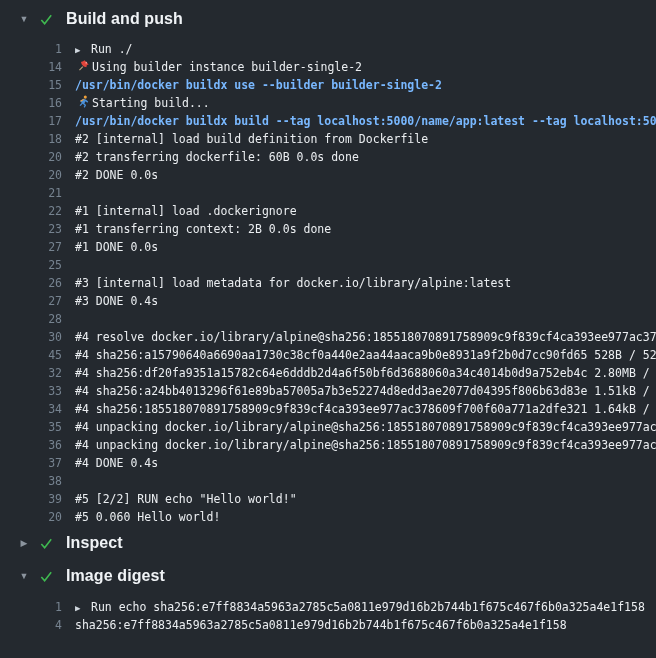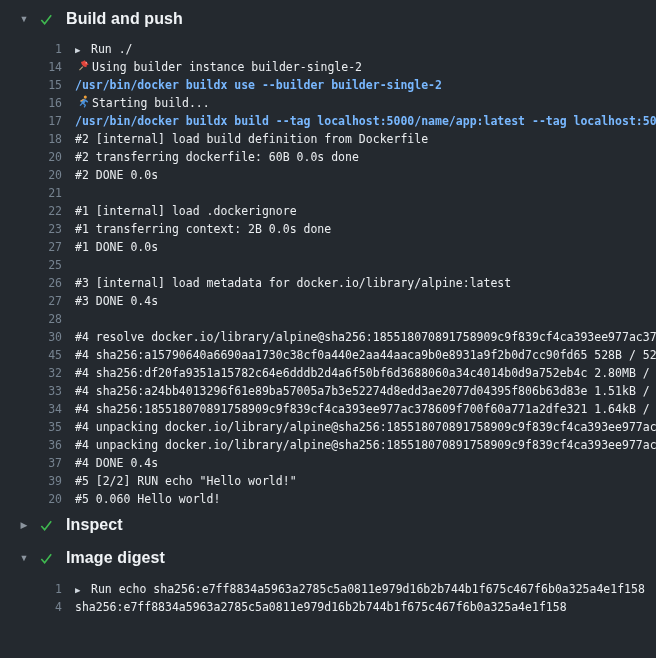--- a/index.html
+++ b/index.html
@@ -155,20 +155,24 @@
       </div>
       <div class="log-line">
         <span class="ln">36</span>
         <span class="tx"><span>#4 unpacking docker.io/library/alpine@sha256:185518070891758909c9f839cf4ca393ee977ac37</span></span>
       </div>
       <div class="log-line">
         <span class="ln">37</span>
         <span class="tx"><span>#4 DONE 0.4s</span></span>
       </div>
       <div class="log-line">
+        <span class="ln">38</span>
+        <span class="tx"><span></span></span>
+      </div>
+      <div class="log-line">
         <span class="ln">39</span>
         <span class="tx"><span>#5 [2/2] RUN echo "Hello world!"</span></span>
       </div>
       <div class="log-line">
         <span class="ln">20</span>
         <span class="tx"><span>#5 0.060 Hello world!</span></span>
       </div>
     </div>
 </div>
 

